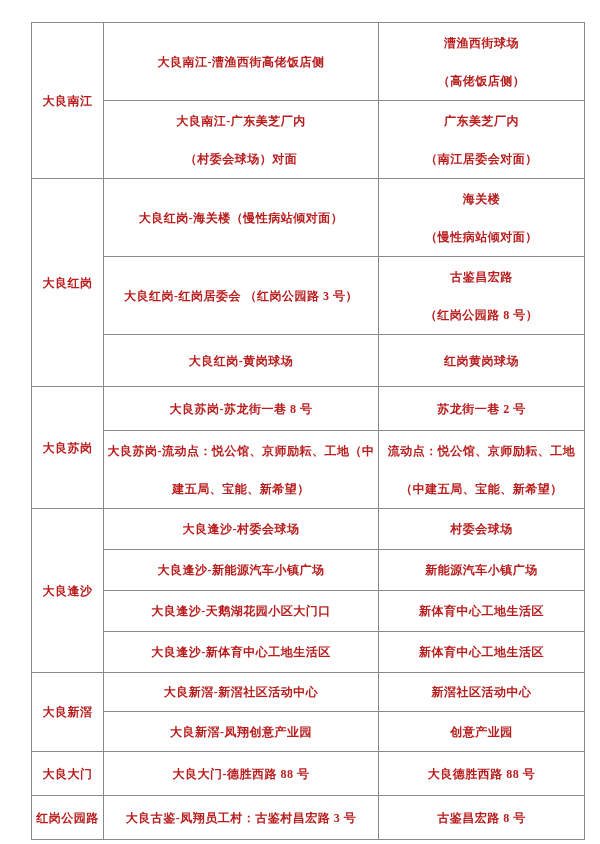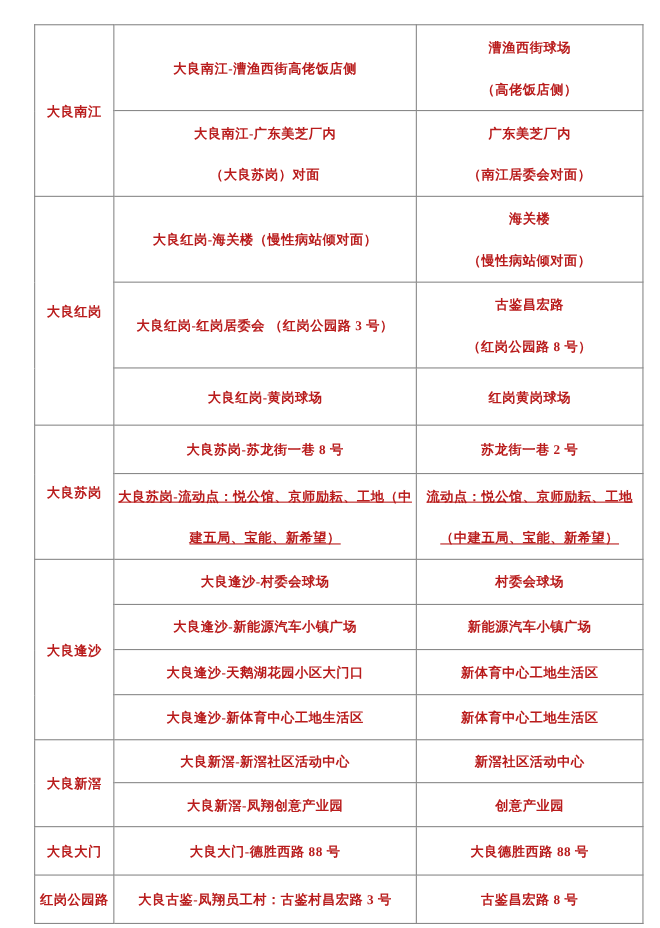--- a/index.html
+++ b/index.html
@@ -38,21 +38,21 @@
   td.district {
     width: 67px;
   }
   td.site {
     width: 270px;
   }
   td.venue {
     width: 201px;
   }
   .line { line-height: 38px; }
-  .wrap { line-height: 38px; text-decoration: underline; }
+  .wrap { line-height: 38px; }
   tr.h78 { height: 78px; }
   tr.h52 { height: 52px; }
   tr.h44 { height: 44px; }
   tr.h41 { height: 41px; }
   tr.h40 { height: 40px; }
   tr.h39 { height: 39px; }
 </style>
 </head>
 <body>
 
@@ -68,21 +68,21 @@
           <div class="line">大良南江-漕渔西街高佬饭店侧</div>
         </td>
         <td class="venue">
           <div class="line">漕渔西街球场</div>
           <div class="line">（高佬饭店侧）</div>
         </td>
       </tr>
       <tr class="h78">
         <td class="site">
           <div class="line">大良南江-广东美芝厂内</div>
-          <div class="line">（大良苏岗）对面</div>
+          <div class="line">（村委会球场）对面</div>
         </td>
         <td class="venue">
           <div class="line">广东美芝厂内</div>
           <div class="line">（南江居委会对面）</div>
         </td>
       </tr>
 
       <tr class="h78">
         <td class="district" rowspan="3">
           <div class="line">大良红岗</div>

